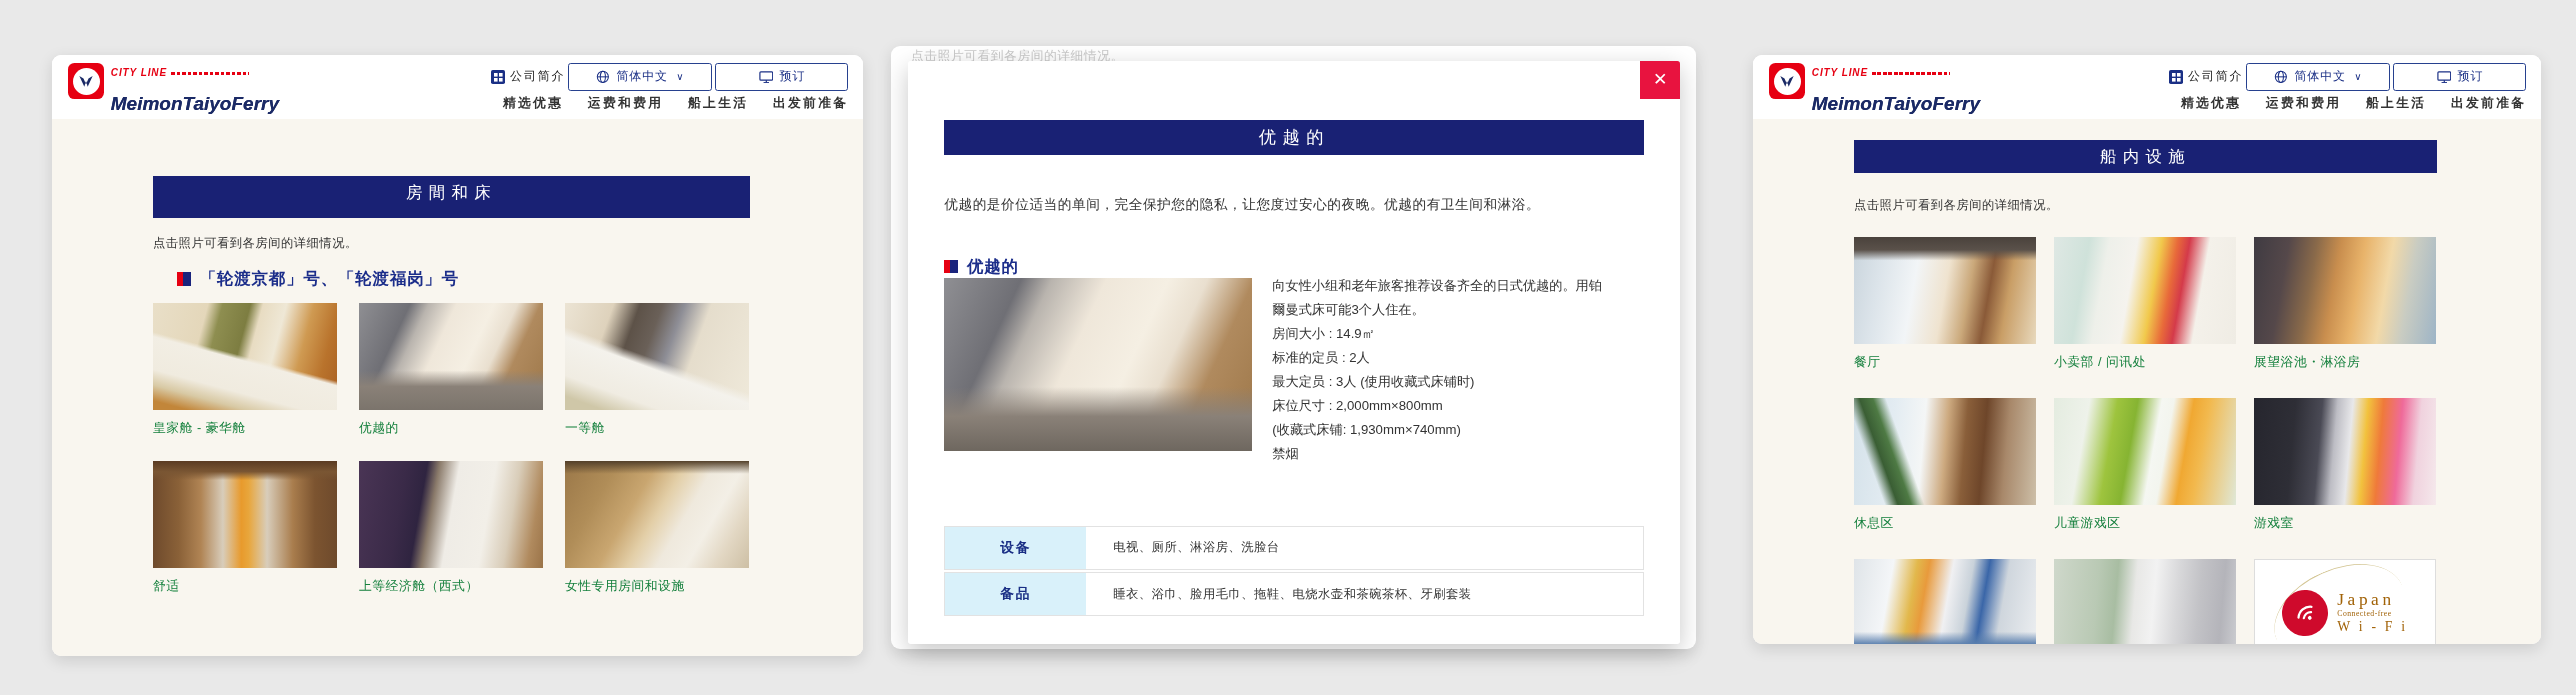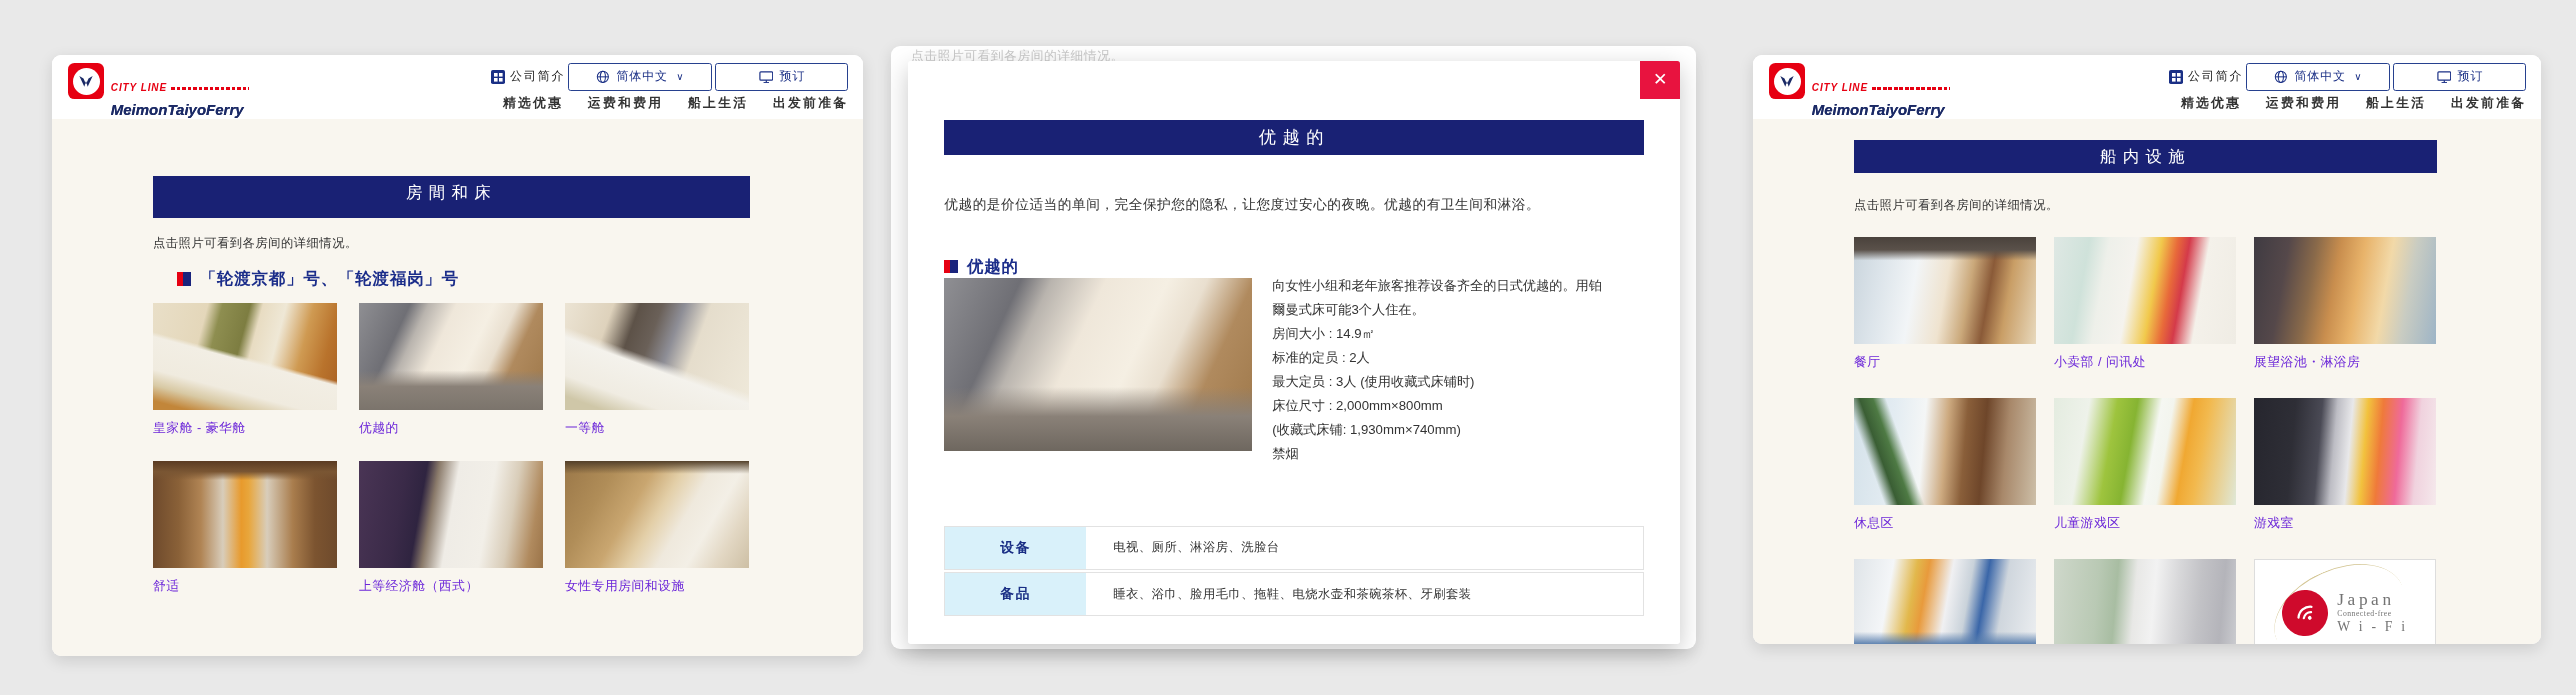--- a/index.html
+++ b/index.html
@@ -11,44 +11,44 @@
   .card-left{left:52px;top:55px;width:811px;height:601px;}
   .card-midpage{left:891px;top:46px;width:805px;height:603px;}
   .card-right{left:1753px;top:55px;width:788px;height:589px;}
 
   
   .hdr{position:absolute;left:0;top:0;right:0;height:64px;background:#fff;border-radius:9px 9px 0 0;}
   .logo{position:absolute;left:16.4px;top:8.2px;display:flex;align-items:flex-start;gap:6.4px;cursor:pointer;}
   .logo-mark{width:36px;height:36px;background:#e60012;border-radius:6.4px;display:flex;align-items:center;justify-content:center;}
   .logo-circle{width:27px;height:27px;background:#fff;border-radius:50%;display:flex;align-items:center;justify-content:center;}
   .logo-txt{display:flex;flex-direction:column;line-height:1;}
-  .logo-tagrow{display:flex;align-items:center;gap:3.6px;margin-top:20px;}
+  .logo-tagrow{display:flex;align-items:center;gap:3.6px;margin-top:5px;}
   .logo-tag{color:#e60012;font-size:10px;font-weight:800;font-style:italic;letter-spacing:0.9px;}
   .logo-wave{width:78px;height:2.7px;background:repeating-linear-gradient(90deg,#e60012 0,#e60012 3.6px,rgba(230,0,18,0) 3.6px,rgba(230,0,18,0) 5.5px);}
-  .logo-brand{color:#1b2a66;font-size:15px;font-weight:800;font-style:italic;letter-spacing:0;margin-top:9px;text-shadow:0 0 0 #1b2a66;}
+  .logo-brand{color:#1b2a66;font-size:19px;font-weight:800;font-style:italic;letter-spacing:0;margin-top:16px;text-shadow:0 0 0 #1b2a66;}
   .utility{position:absolute;right:14.6px;top:8.2px;display:flex;align-items:center;gap:3px;}
   .util-company{display:flex;align-items:center;gap:5.5px;font-size:12px;color:#222;letter-spacing:1.8px;cursor:pointer;}
   .grid-ic{width:13.7px;height:13.7px;background:#1a2f85;border-radius:1.8px;background-image:linear-gradient(#fff,#fff),linear-gradient(#fff,#fff),linear-gradient(#fff,#fff),linear-gradient(#fff,#fff);background-size:3.6px 3.6px;background-position:2.7px 2.7px,8.2px 2.7px,2.7px 8.2px,8.2px 8.2px;background-repeat:no-repeat;}
   .pill{display:flex;align-items:center;gap:6.4px;border:0.9px solid #27418f;border-radius:2.7px;height:25.5px;padding:0 27px;color:#1a2f85;font-size:12px;letter-spacing:0.9px;cursor:pointer;background:#fff;}
   .chev{font-size:10px;color:#1a2f85;margin-left:1.8px;}
   .nav{position:absolute;right:14.6px;top:40px;display:flex;gap:24.6px;font-size:12.8px;font-weight:700;color:#333;letter-spacing:2.3px;}
   .nav span{cursor:pointer;}
 
   
   .content{position:absolute;left:0;right:0;top:64px;bottom:0;background:#f9f6ef;border-radius:0 0 9px 9px;overflow:hidden;}
   .banner{position:absolute;background:#192174;color:#fff;text-align:center;font-size:16.4px;letter-spacing:6.4px;}
   .intro{position:absolute;font-size:12.3px;color:#333;letter-spacing:0.5px;}
   .sec-head{position:absolute;display:flex;align-items:center;gap:9px;}
   .bullet{width:13.7px;height:13.7px;background:linear-gradient(90deg,#e60012 0%,#e60012 42%,#1a247c 42%,#1a247c 100%);flex:0 0 auto;}
   .sec-head b{color:#1b2d8a;font-size:16.4px;letter-spacing:0.9px;}
 
   .grid{position:absolute;display:grid;}
   .fig{display:flex;flex-direction:column;}
   .ph{width:100%;height:107px;cursor:pointer;}
-  .cap{margin-top:10px;font-size:12.8px;color:#6d28d9;letter-spacing:0.5px;}
+  .cap{margin-top:10px;font-size:12.8px;color:#15803d;letter-spacing:0.5px;}
 
   
   .g-royal{background:linear-gradient(195deg,rgba(0,0,0,0) 50%,#f2eee4 53%,#f0ebdf 74%,#d8c9a4 84%,#c2863a 94%),linear-gradient(105deg,#e9dfc8 0%,#e4d7ba 26%,#8e8e50 33%,#7d7d41 46%,#e8dcc2 52%,#efe8d6 63%,#cf9a52 76%,#b9732c 88%,#a85f22 100%);background-blend-mode:normal;}
   .g-superior{background:linear-gradient(180deg,rgba(0,0,0,0) 63%,#8a8178 78%,#7b746c 100%),linear-gradient(115deg,#8f8f93 0%,#6f6f75 22%,#b9b4ae 30%,#efe7da 42%,#f5efe3 58%,#e9dfcf 68%,#b08a5e 78%,#9c7648 100%);}
   .g-first{background:linear-gradient(200deg,rgba(0,0,0,0) 52%,#f4f2ec 58%,#f0ece2 80%,#cfc7a8 92%),linear-gradient(110deg,#ece4d4 0%,#ded2bc 22%,#5d5248 34%,#6a6058 44%,#8e8e96 54%,#e5ddcc 66%,#efe9da 100%);}
   .g-comfort{background:linear-gradient(180deg,#5a3b22 0%,#7a5633 10%,rgba(0,0,0,0) 18%),linear-gradient(90deg,#6e4a2c 0%,#8a6138 14%,#b08454 26%,#d8cdbb 38%,#e89a2c 48%,#e8a63c 52%,#d8cdbb 62%,#a97d4d 76%,#7c5430 88%,#6e4a2c 100%);}
   .g-economy{background:linear-gradient(100deg,#4a3555 0%,#3a2a48 24%,#2f2440 34%,#8a7a6a 40%,#efece6 50%,#f2efe8 68%,#d9cdb9 80%,#b08a5e 92%,#9a7348 100%);}
   .g-women{background:linear-gradient(180deg,#53402a 0%,rgba(0,0,0,0) 12%),linear-gradient(120deg,#9a7748 0%,#b08d58 22%,#c9a670 38%,#e3cfa8 50%,#efe9dd 62%,#f3efe6 74%,#e2d7c3 86%,#cdbfa4 100%);}
   .g-restaurant{background:linear-gradient(180deg,#4a423c 0%,#5a514a 12%,rgba(0,0,0,0) 22%),linear-gradient(100deg,#c9d4dc 0%,#dce4ea 16%,#f2f5f7 34%,#efe3cf 50%,#caa87a 62%,#8a5a38 72%,#c99e66 82%,#e8d9bd 100%);}
   .g-shop{background:linear-gradient(100deg,#dfe8e4 0%,#cfe2da 18%,#eef0ea 28%,#f5f3ee 42%,#f1c94c 54%,#e86a3a 62%,#d43a4a 68%,#f4f1ea 78%,#efece4 100%);}
@@ -74,21 +74,21 @@
   .m-smoking{margin-top:12.8px;}
   .m-table{position:absolute;left:36px;top:465px;width:700px;}
   .trow{display:flex;height:42px;border:0.9px solid #e2e2e2;margin-bottom:2.7px;background:#fff;}
   .tlabel{width:141px;background:#d9f1fa;color:#1a2f85;font-weight:700;font-size:13.7px;display:flex;align-items:center;justify-content:center;letter-spacing:1.8px;}
   .tvalue{flex:1;display:flex;align-items:center;padding-left:27px;font-size:12.3px;color:#333;letter-spacing:0.5px;}
 
   
   .wifi-tile{width:100%;height:107px;background:#fff;border:0.9px solid #ddd;box-sizing:border-box;display:flex;align-items:center;justify-content:center;gap:9px;position:relative;overflow:hidden;cursor:pointer;}
   .wifi-swoosh{position:absolute;left:16.4px;top:9px;width:137px;height:87px;border:0;border-top:1.8px solid #c9b87a;border-radius:50%;transform:rotate(-24deg);opacity:.8;}
   .wifi-circle{width:46px;height:46px;background:#cf0a2c;border-radius:50%;display:flex;align-items:center;justify-content:center;transform:rotate(-40deg);flex:0 0 auto;z-index:1;}
-  .wifi-texts{display:flex;flex-direction:column;font-family:"Liberation Serif","DejaVu Serif",serif;color:#737373;z-index:1;line-height:1.15;}
+  .wifi-texts{display:flex;flex-direction:column;font-family:"Liberation Serif","DejaVu Serif",serif;color:#a16207;z-index:1;line-height:1.15;}
   .wifi-w1{font-size:17.3px;letter-spacing:3.6px;}
   .wifi-w2{font-size:7.7px;letter-spacing:0.5px;}
   .wifi-w3{font-size:13.7px;letter-spacing:2.7px;}
   .wifi-reg{position:absolute;right:25.5px;bottom:12.8px;font-size:7.3px;color:#333;z-index:1;}
 </style>
 </head>
 <body>
 
 <div class="canvas">
 

